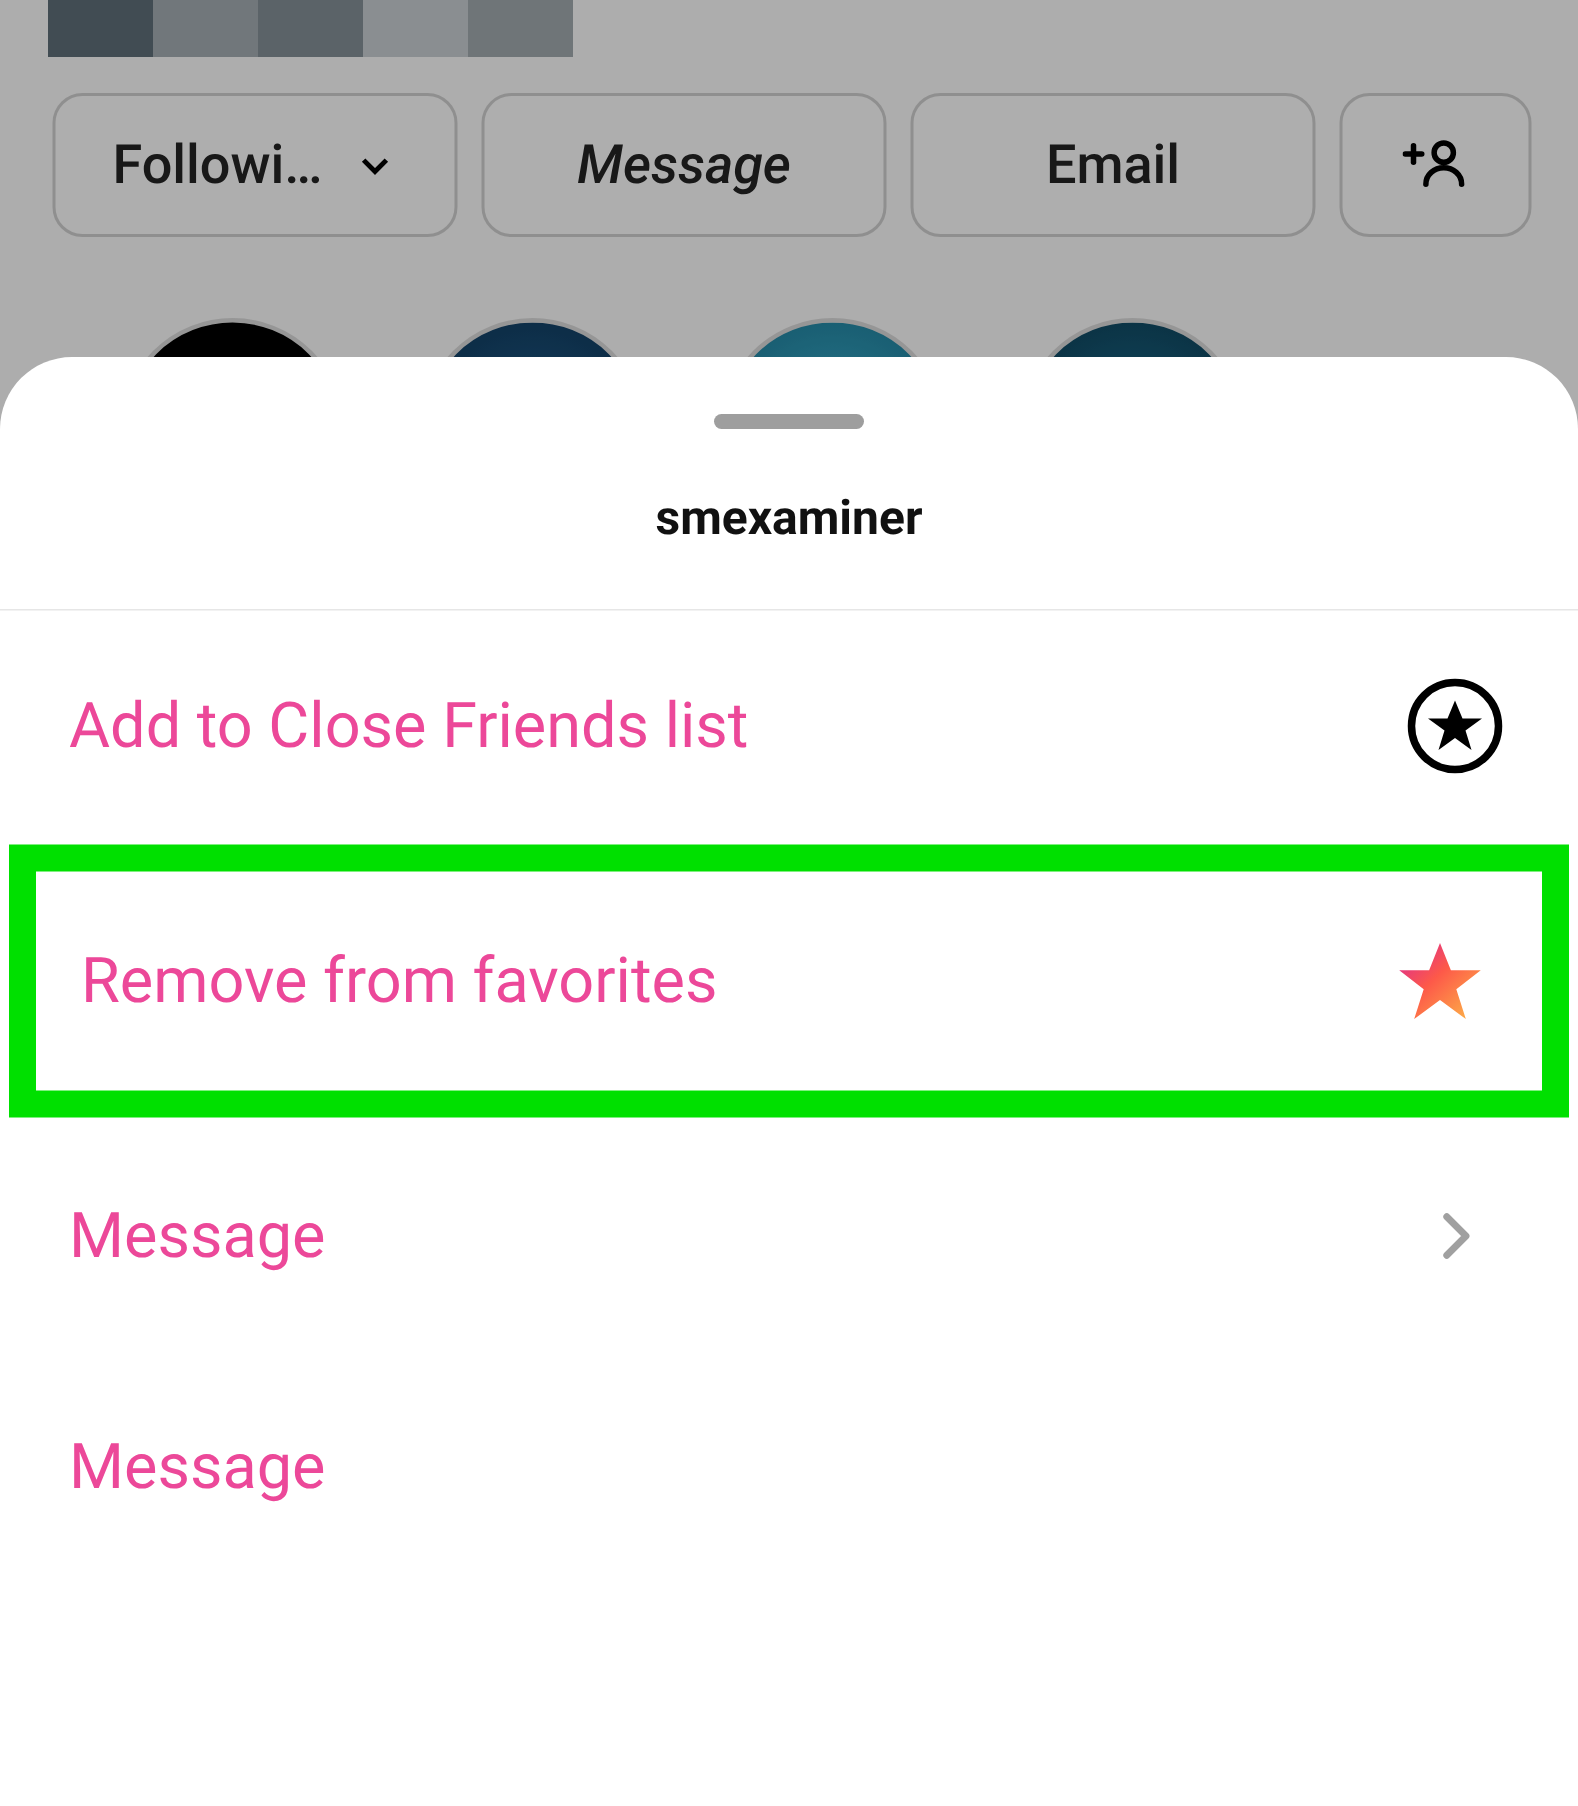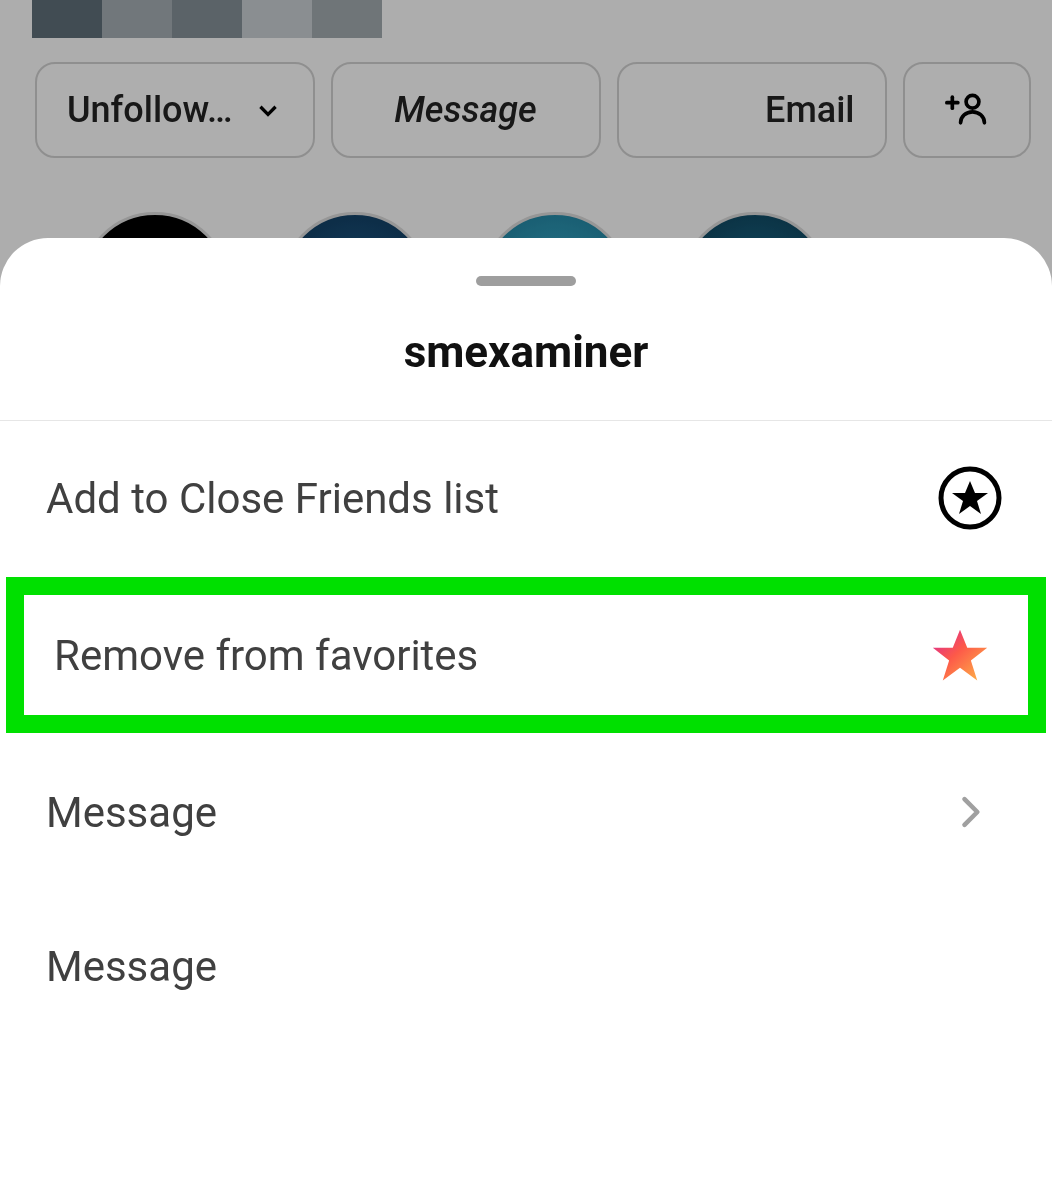--- a/index.html
+++ b/index.html
@@ -50,21 +50,21 @@
       display: flex;
       align-items: center;
       justify-content: center;
       font-size: 36px;
       font-weight: 500;
       color: #222;
       padding: 0 30px;
     }
     .pill-following { flex: 0 0 270px; gap: 20px; }
     .pill-message { flex: 0 0 270px; font-style: italic; }
-    .pill-email { flex: 0 0 270px; justify-content: flex-end; }
+    .pill-email { flex: 0 0 270px; }
     .pill-add { flex: 0 0 96px; }
     .highlights-row {
       position: absolute;
       top: 212px;
       left: 20px;
       right: 20px;
       display: flex;
       gap: 50px;
       padding: 0 60px;
     }
@@ -96,48 +96,48 @@
     }
     .grabber {
       width: 100px;
       height: 10px;
       background: #9e9e9e;
       border-radius: 5px;
       margin: 38px auto 0 auto;
     }
     .sheet-title {
       text-align: center;
-      font-size: 44px;
+      font-size: 32px;
       font-weight: 700;
       color: #111;
       margin-top: 40px;
       padding-bottom: 42px;
       border-bottom: 1px solid #e6e6e6;
     }
     .menu {
       padding: 0;
     }
     .menu-row {
       display: flex;
       align-items: center;
       justify-content: space-between;
       padding: 0 50px 0 46px;
       height: 154px;
     }
     .menu-label {
       font-size: 42px;
-      color: #404040;
+      color: #ec4899;
       font-weight: 400;
     }
     .highlight-box {
       border: 18px solid #00e000;
       margin: 2px 6px;
     }
     .highlight-box .menu-row {
-      height: 120px;
+      height: 146px;
       padding: 0 36px 0 30px;
       gap: 22px;
     }
     .icon-slot {
       width: 64px;
       height: 64px;
       display: flex;
       align-items: center;
       justify-content: center;
     }
@@ -149,21 +149,21 @@
 <div class="bg-layer">
   <div class="top-strip">
     <div class="ts1"></div>
       <div class="ts2"></div>
       <div class="ts3"></div>
       <div class="ts4"></div>
       <div class="ts5"></div>
   </div>
   <div class="buttons-row">
     <div class="pill-btn pill-following">
-      <span>Unfollow…</span>
+      <span>Followi…</span>
       <span class="icon-slot" style="width:30px;height:30px;">
         <svg viewBox="0 0 24 24" width="26" height="26" fill="none" stroke="#000" stroke-width="3">
             <polyline points="5 9 12 16 19 9"></polyline>
           </svg>
       </span>
     </div>
     <div class="pill-btn pill-message">
       <span>Message</span>
     </div>
     <div class="pill-btn pill-email">

